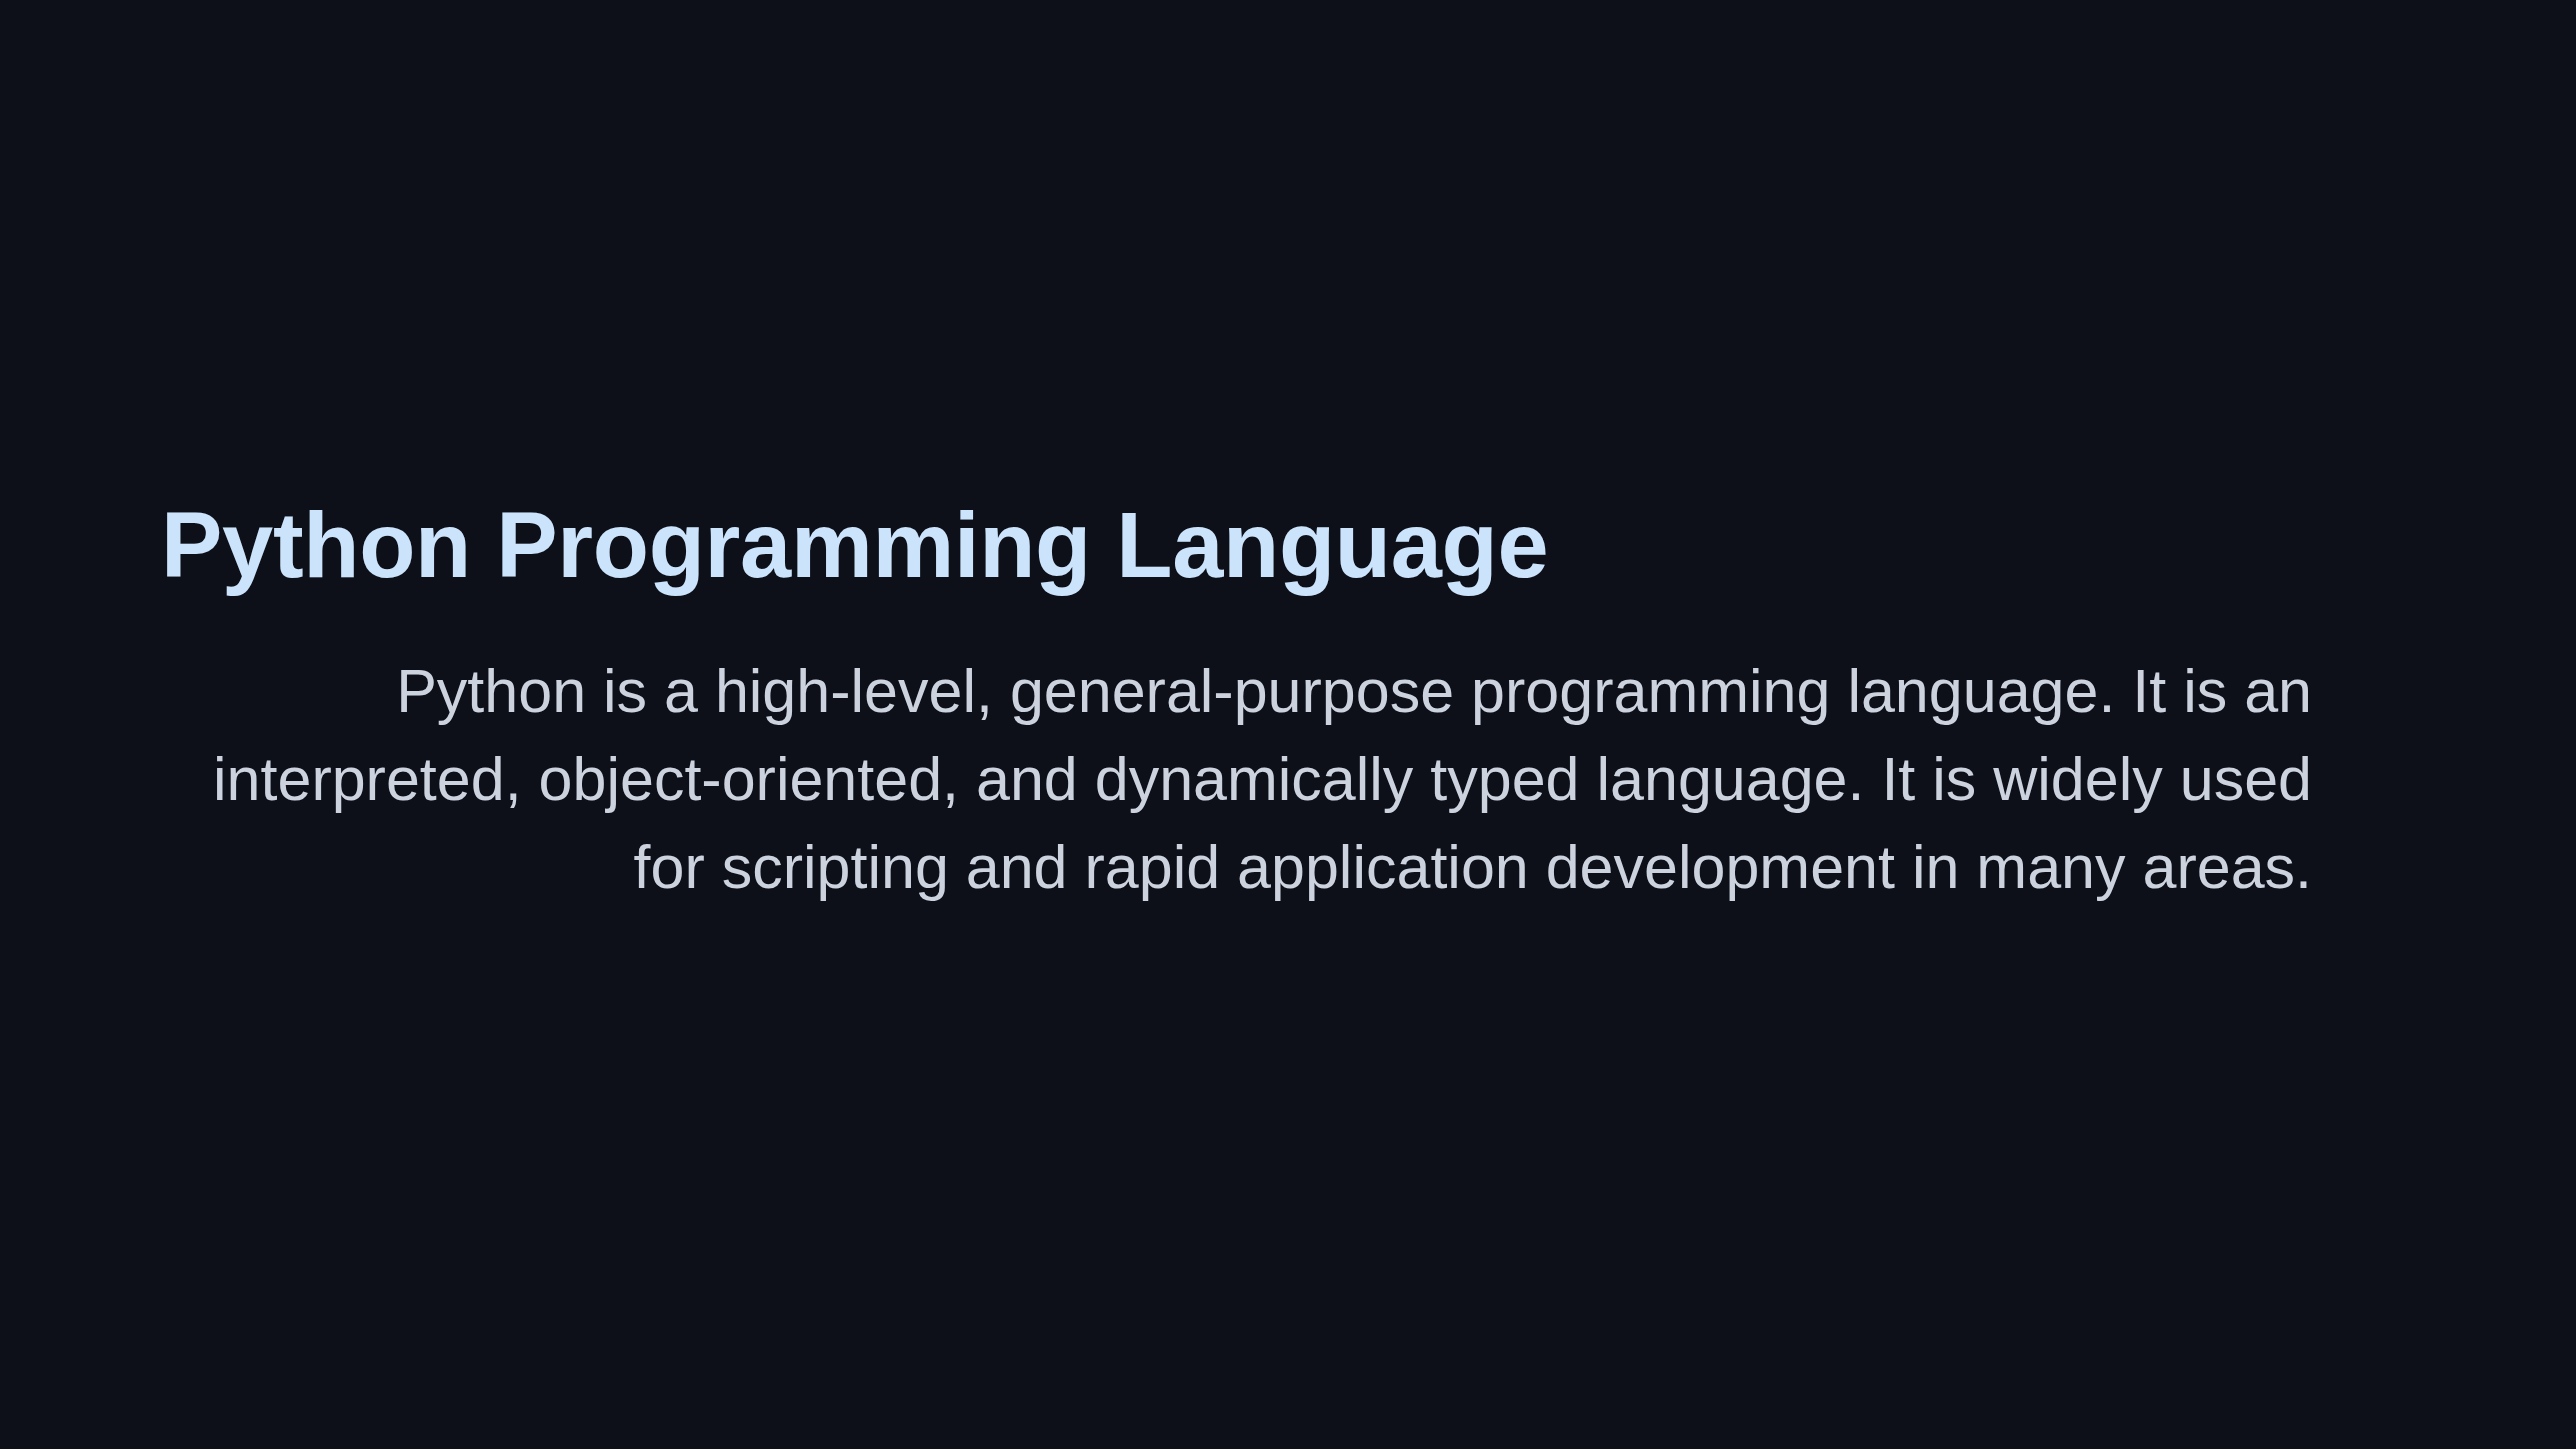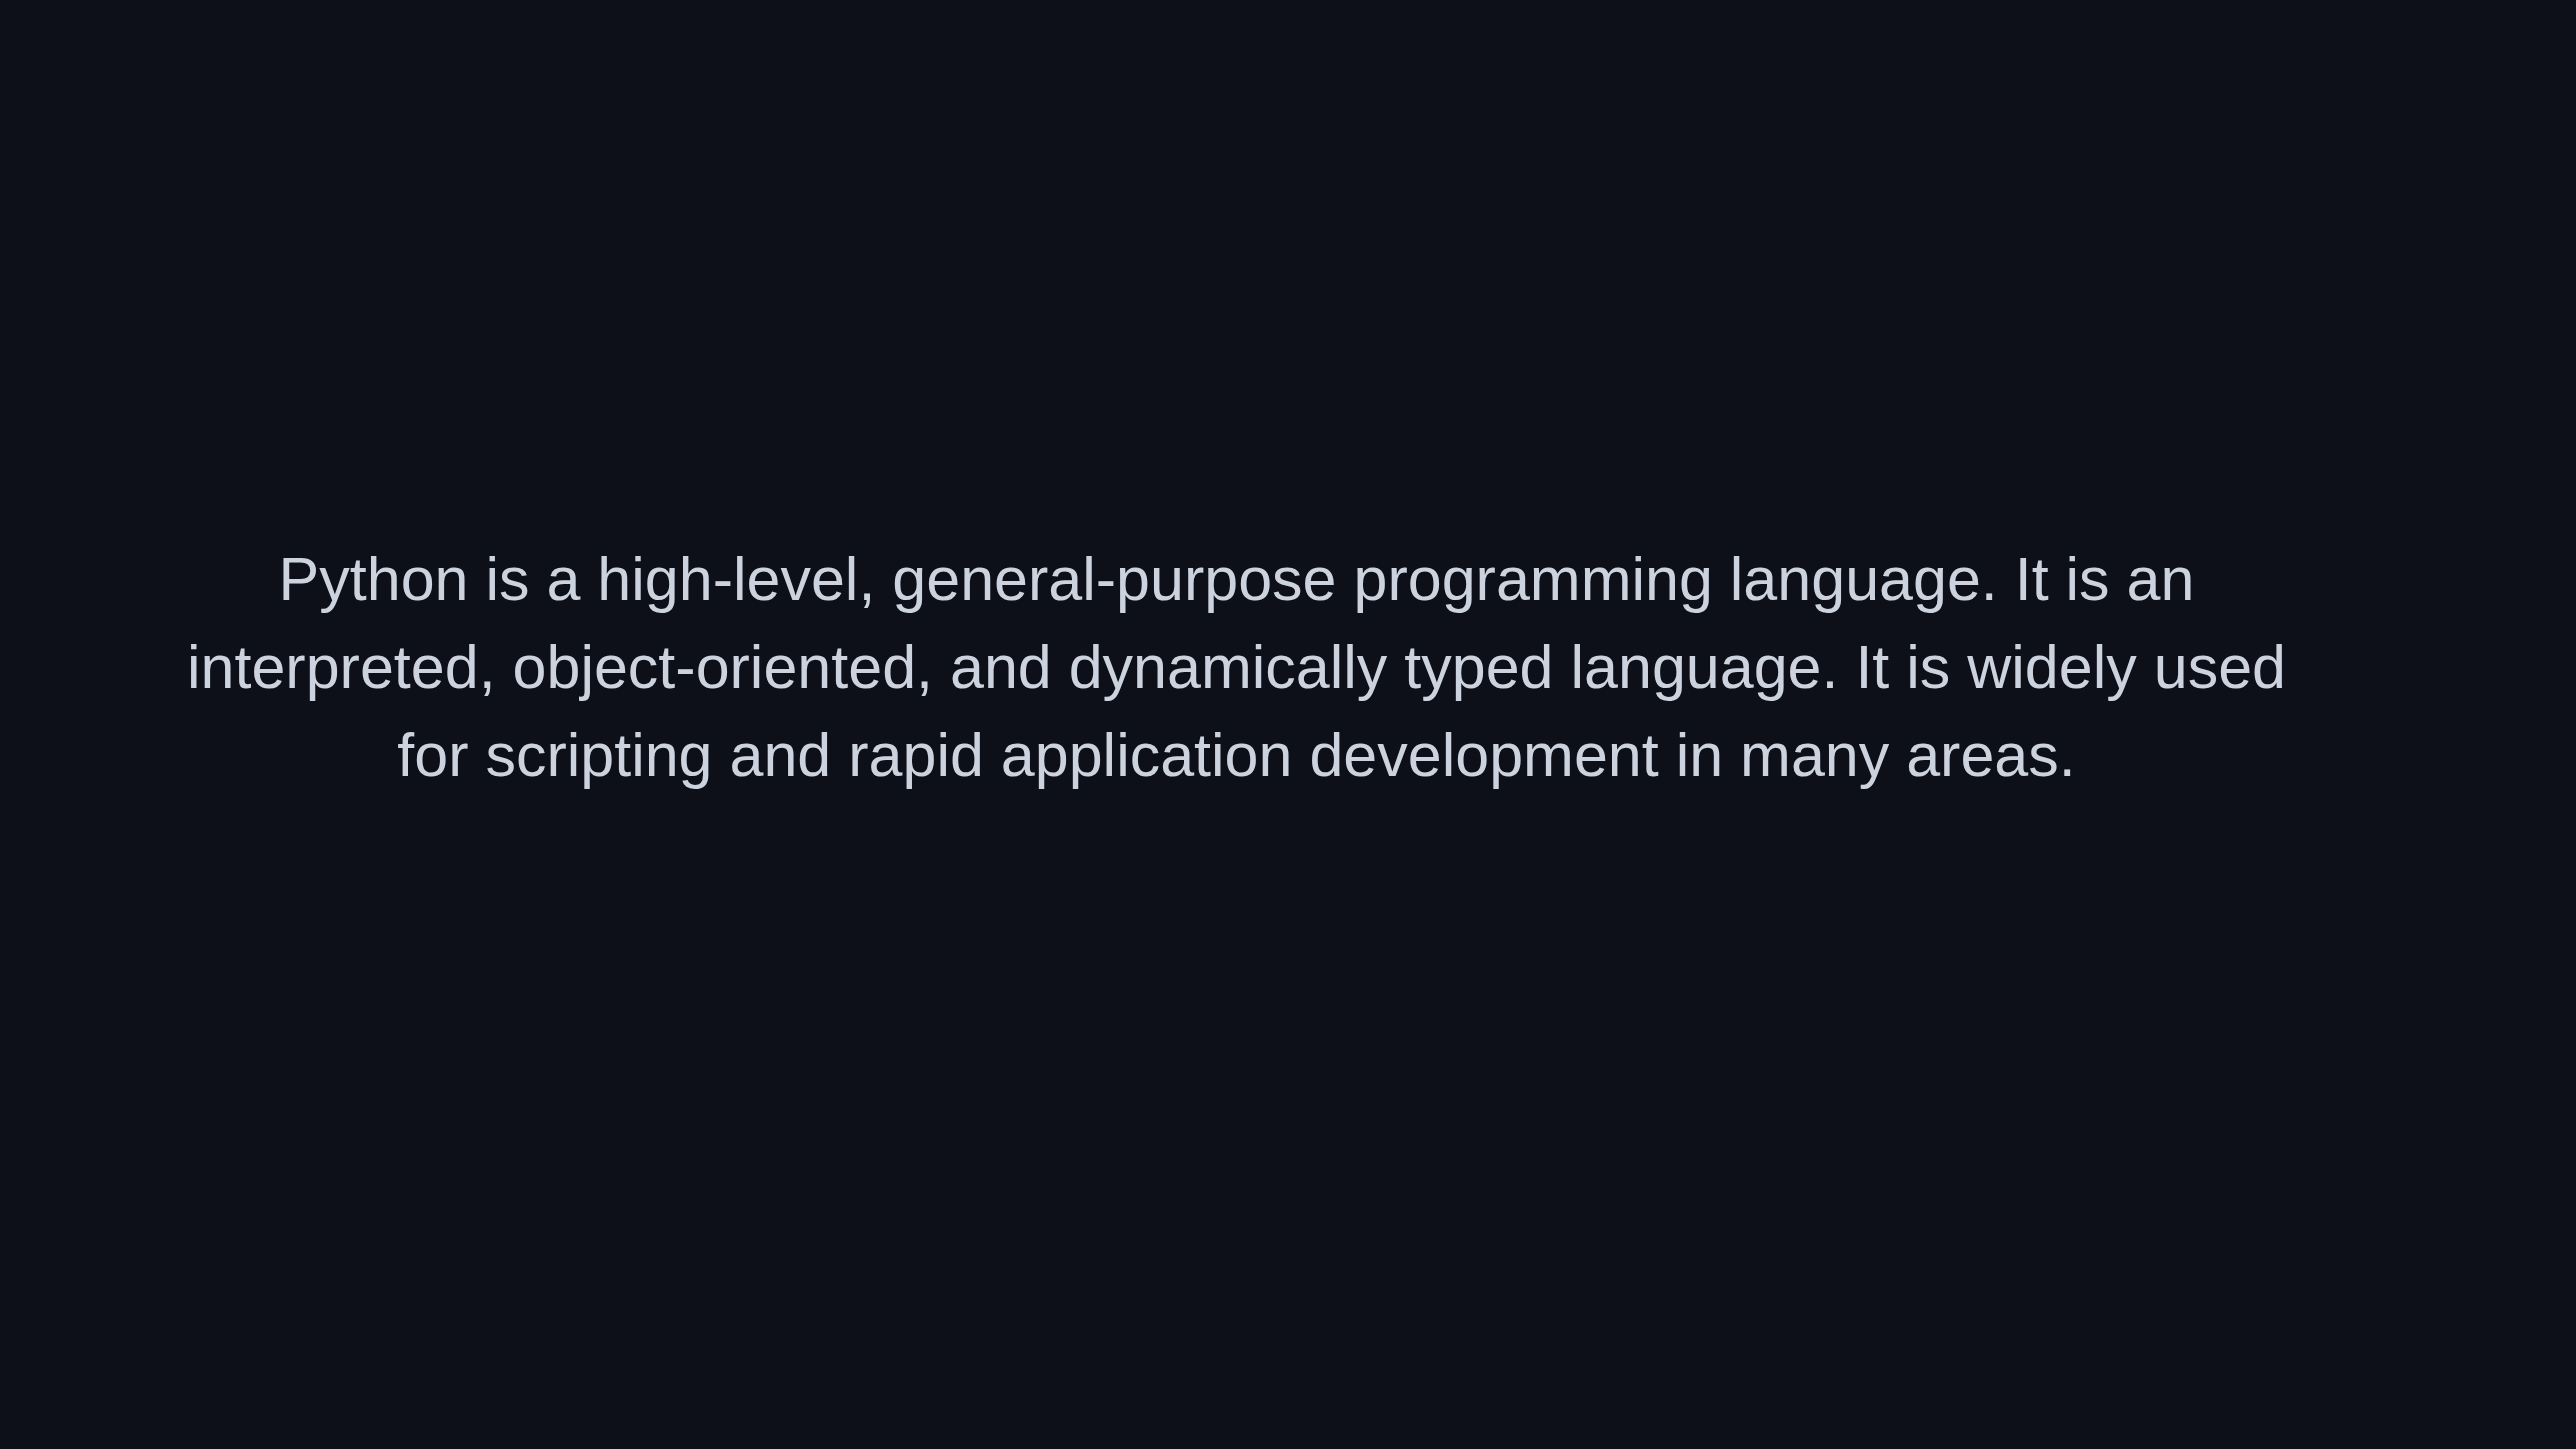--- a/index.html
+++ b/index.html
@@ -48,24 +48,25 @@
     margin: 0;
     padding: 0;
     margin-top: 46px;
     font-family: "Liberation Sans", "DejaVu Sans", sans-serif;
     font-size: 61px;
     font-weight: 400;
     line-height: 88px;
     letter-spacing: 0px;
     color: #ccd3de;
     width: 2151px;
-    text-align: center;
+    text-align: right;
   }
 </style>
 </head>
 <body style="background: rgb(13, 16, 24);">
 
 <div class="page" style="background: rgb(13, 16, 24);">
   <article class="article">
+    <h1 class="article-title" style="color: rgb(204, 227, 252);">Python Programming Language</h1>
     <p class="article-body" style="color: rgb(204, 211, 222);">Python is a high-level, general-purpose programming language. It is an interpreted, object-oriented, and dynamically typed language. It is widely used for scripting and rapid application development in many areas.</p>
   </article>
 </div>
 
 
 </body></html>

